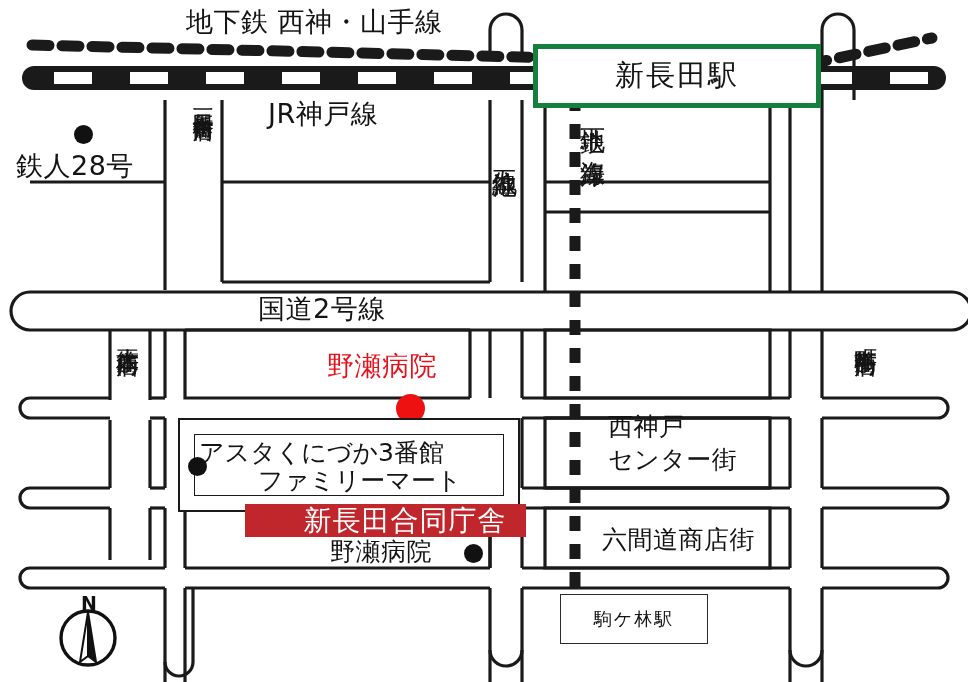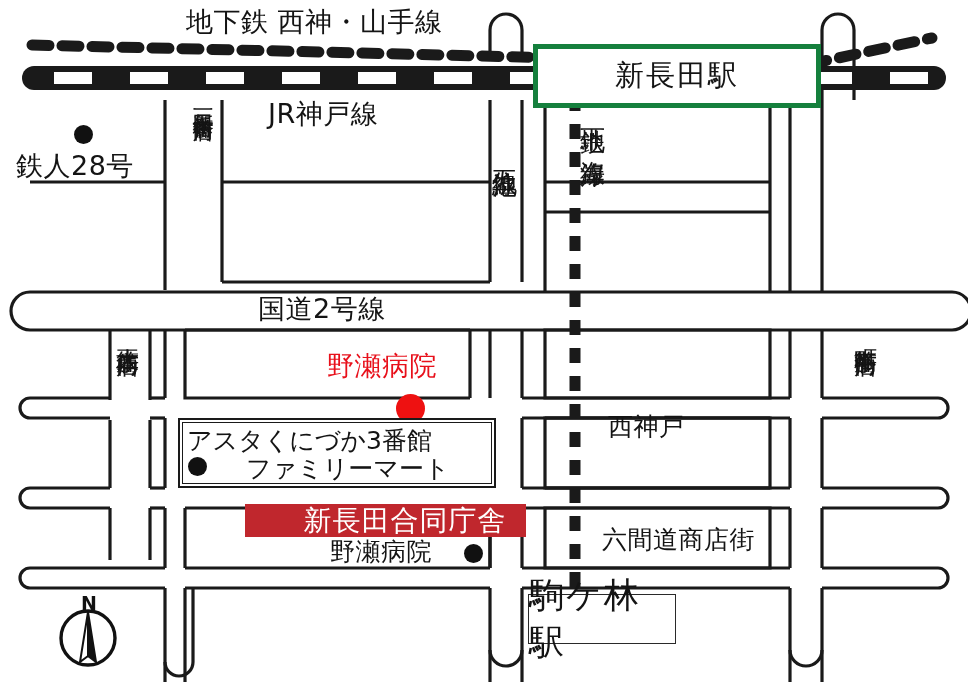--- a/index.html
+++ b/index.html
@@ -49,21 +49,21 @@
   .redbox{
     position:absolute;background:#c0272d;color:#ffffff;
     display:flex;align-items:center;justify-content:center;
     font-family:"DejaVu Sans","Liberation Sans",sans-serif;
     letter-spacing:1px;padding:0 4px;
   }
 
   
   .dblbox{
     position:absolute;border:2px solid #1a1a1a;background:#fff;
-    padding:2px;
+    padding:14px;
   }
   .dblbox > .inner{
     width:100%;height:100%;border:1px solid #1a1a1a;
     box-sizing:border-box;position:relative;
   }
   .dblbox .line1,.dblbox .line2{
     position:absolute;left:6px;white-space:nowrap;
     font-family:"DejaVu Sans","Liberation Sans",sans-serif;
     color:#141414;font-size:25px;letter-spacing:0px;
   }
@@ -294,22 +294,23 @@
   <div class="dot" style="left:188px;top:457px;width:19px;height:19px;"></div>
 
   <div class="redbox" style="left:245px;top:504px;width:234px;height:33px;font-size:28px;padding-left:43px;">
     <span>新長田合同庁舎</span>
   </div>
 
   <div class="lbl sz-md" style="left:330px;top:539px;">野瀬病院</div>
   <div class="dot" style="left:464px;top:544px;width:19px;height:19px;"></div>
 
   <div class="lbl sz-md" style="left:608px;top:414px;">西神戸</div>
+  <div class="lbl sz-md" style="left:608px;top:447px;">センター街</div>
 
   <div class="lbl sz-md" style="left:602px;top:527px;">六間道商店街</div>
 
-  <div class="stbox dark" style="left:528px;top:594px;width:146px;height:48px;font-size:35px;">
+  <div class="stbox dark" style="left:560px;top:594px;width:146px;height:48px;font-size:18px;">
     <span>駒ケ林駅</span>
   </div>
 
   <div class="compass-n" style="left:81px;top:592px;">N</div>
 
 </div>
 
 </body></html>

